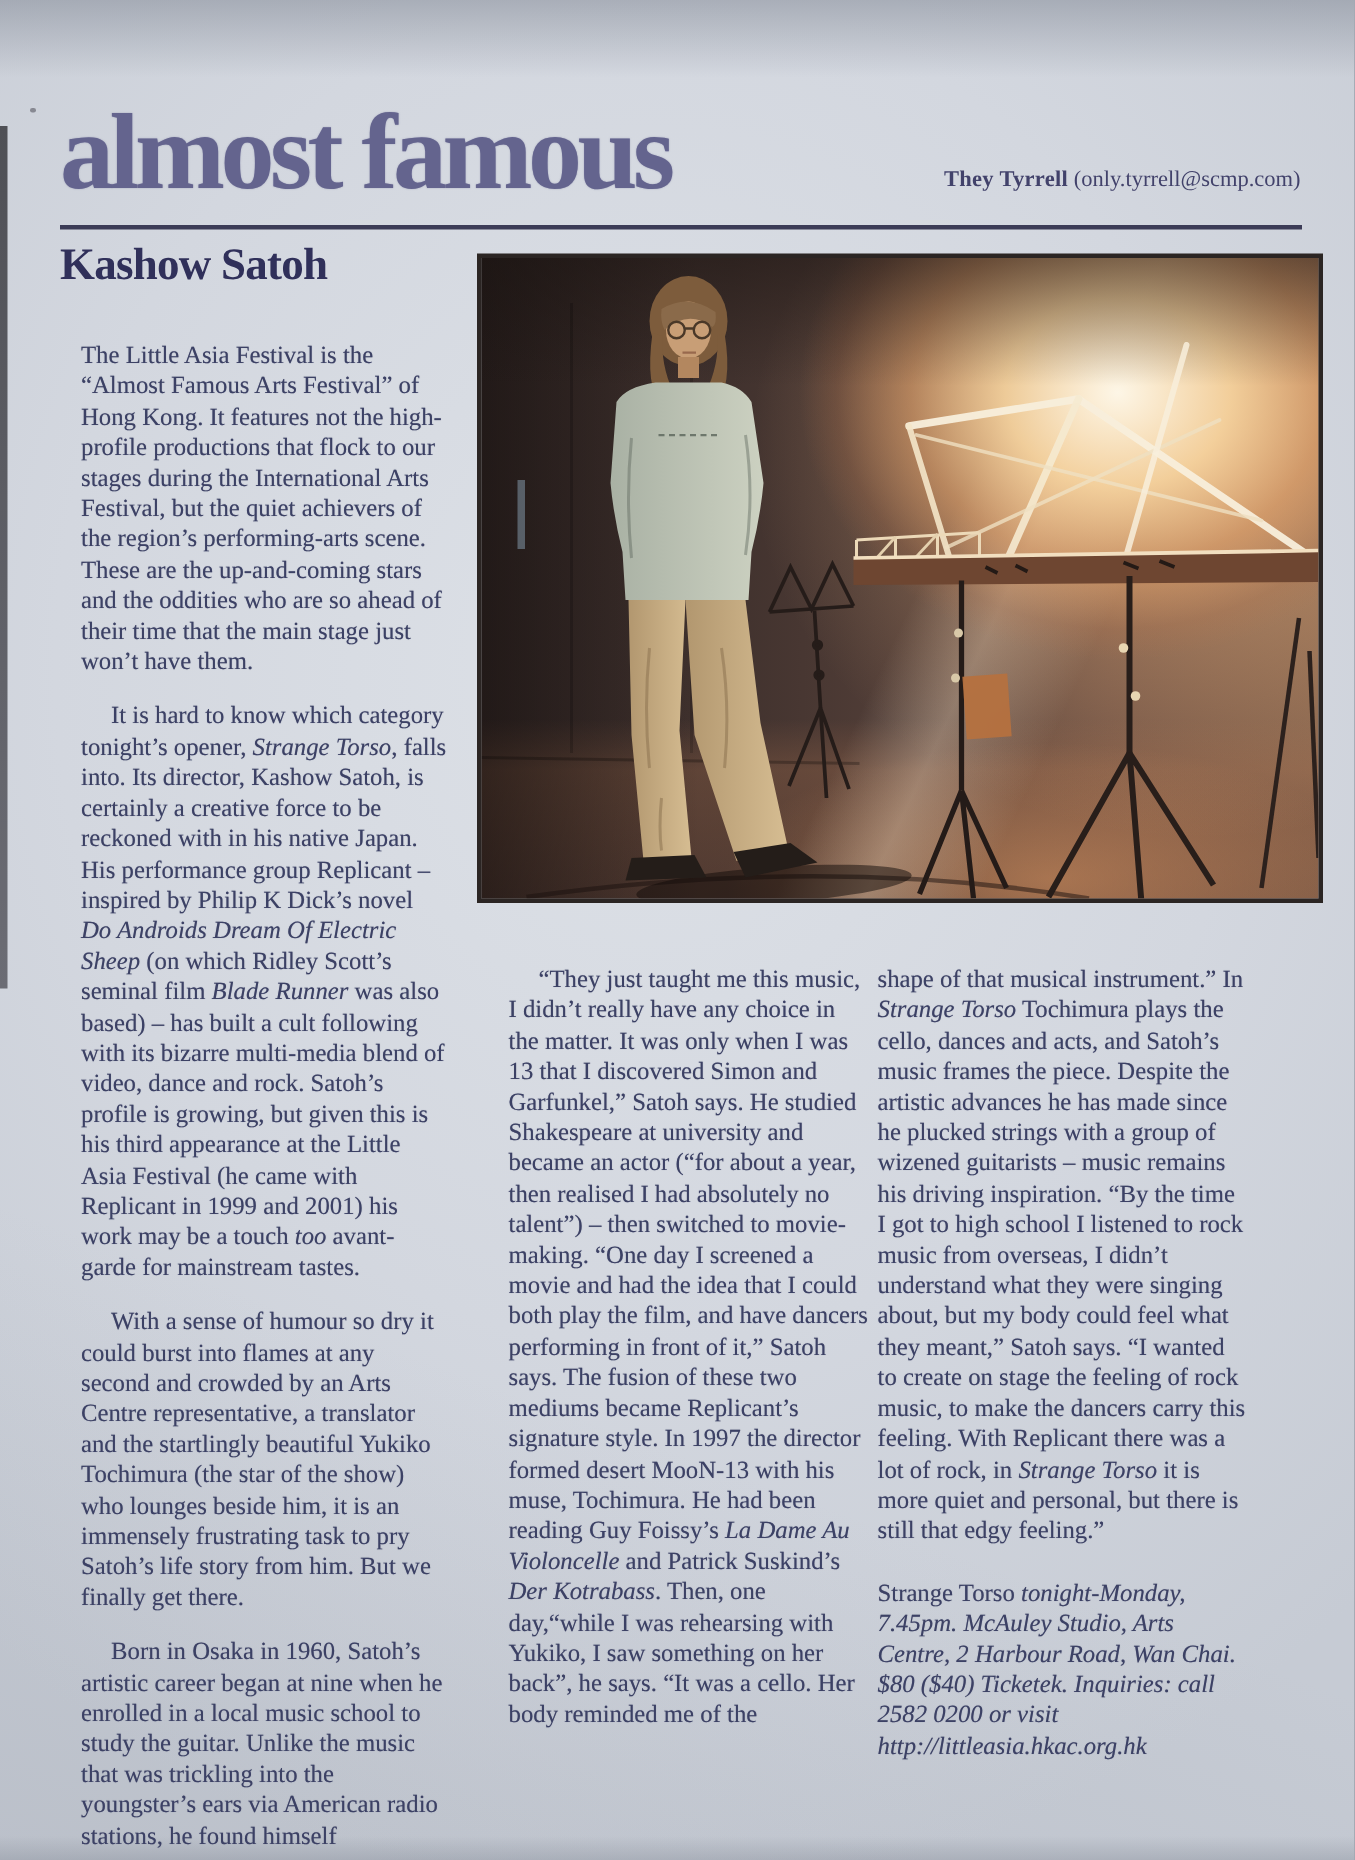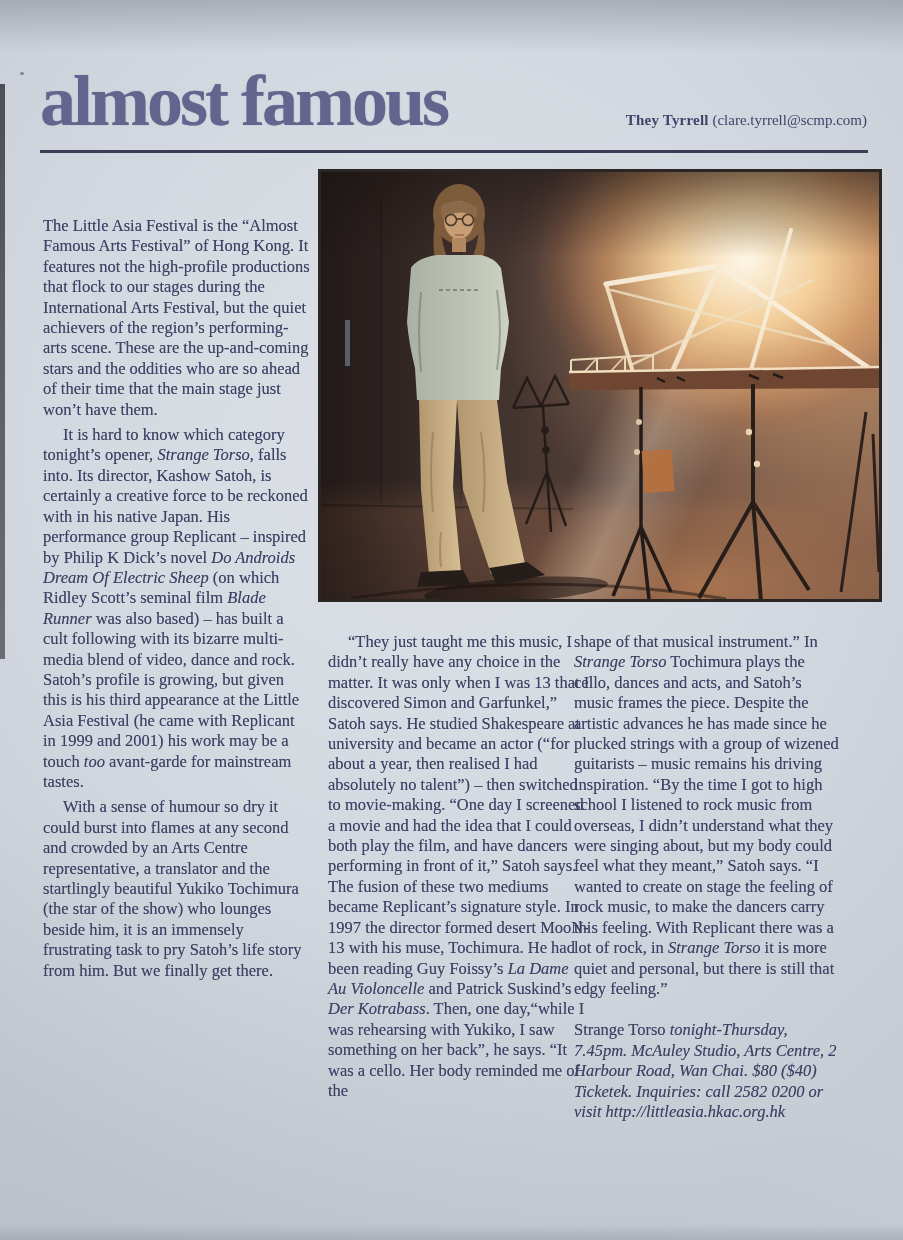--- a/index.html
+++ b/index.html
@@ -22,21 +22,21 @@
     font-weight:bold; letter-spacing:-3px; color:#64648e;
     text-shadow:0 0 1px rgba(100,100,142,.55); }
   .byline { position:absolute; right:36px; top:112px; font-size:15px; color:#42426b; white-space:nowrap; }
   .byline b { letter-spacing:0.2px; }
   .rule { position:absolute; left:40px; top:150px; width:828px; height:3px; background:#3c3c57; }
 
   .heading { position:absolute; left:40px; top:160px; font-size:30px; font-weight:bold;
     letter-spacing:-0.5px; color:#30305a; }
 
   .col { position:absolute; color:#3c4165; font-size:16.5px; line-height:20.4px; }
-  .col p { margin:5px; text-shadow:0 0 0.5px rgba(60,65,101,.5); }
+  .col p { margin:16px; text-shadow:0 0 0.5px rgba(60,65,101,.5); }
   .col p.indent { text-indent:20px; }
   .col p.space-before { margin-top:21px; }
   .col em { font-style:italic; }
   .col1 { left:38px;  top:211px; width:277px; }
   .col2 { left:323px; top:627px; width:272px; }
   .col3 { left:569px; top:627px; width:278px; }
 
   .photo { position:absolute; left:318px; top:169px; width:558px; height:427px;
     border:3px solid #2b2523; overflow:hidden;
     background:
@@ -57,24 +57,25 @@
 <div class="page">
 
   <div class="edge-top"></div>
   <div class="edge-bottom"></div>
   <div class="edge-left-strip"></div>
   <div class="speck"></div>
 
   <div class="title">almost famous</div>
   <div class="byline">
     <b>They Tyrrell</b>
-    <span>(clare.tyrrell@scmp.com)</span>
+    <span>(only.tyrrell@scmp.com)</span>
   </div>
   <div class="rule"></div>
 
+  <div class="heading">Kashow Satoh</div>
 
   <div class="photo">
     <svg viewBox="0 0 558 427" preserveAspectRatio="none">
       <defs>
         <linearGradient id="shirtg" x1="0" y1="0" x2="1" y2="0">
           <stop offset="0" stop-color="#a9b1a4"></stop>
             <stop offset="1" stop-color="#ccd1c1"></stop>
         </linearGradient>
         <linearGradient id="pantsg" x1="0" y1="0" x2="1" y2="0">
           <stop offset="0" stop-color="#b2976f"></stop>
@@ -169,22 +170,23 @@
         <polygon points="100,400 142,398 150,413 96,415" fill="#241d19"></polygon>
         <polygon points="168,396 206,390 224,403 176,413" fill="#241d19"></polygon>
       </g>
     </svg>
   </div>
 
   <div class="col col1">
       <p class=""><span>The Little Asia Festival is the “Almost Famous Arts Festival” of Hong Kong. It features not the high-profile productions that flock to our stages during the International Arts Festival, but the quiet achievers of the region’s performing-arts scene. These are the up-and-coming stars and the oddities who are so ahead of their time that the main stage just won’t have them.</span></p>
       <p class="indent "><span>It is hard to know which category tonight’s opener, </span><em>Strange Torso</em><span>, falls into. Its director, Kashow Satoh, is certainly a creative force to be reckoned with in his native Japan. His performance group Replicant – inspired by Philip K Dick’s novel </span><em>Do Androids Dream Of Electric Sheep</em><span> (on which Ridley Scott’s seminal film </span><em>Blade Runner</em><span> was also based) – has built a cult following with its bizarre multi-media blend of video, dance and rock. Satoh’s profile is growing, but given this is his third appearance at the Little Asia Festival (he came with Replicant in 1999 and 2001) his work may be a touch </span><em>too</em><span> avant-garde for mainstream tastes.</span></p>
       <p class="indent "><span>With a sense of humour so dry it could burst into flames at any second and crowded by an Arts Centre representative, a translator and the startlingly beautiful Yukiko Tochimura (the star of the show) who lounges beside him, it is an immensely frustrating task to pry Satoh’s life story from him. But we finally get there.</span></p>
+      <p class="indent "><span>Born in Osaka in 1960, Satoh’s artistic career began at nine when he enrolled in a local music school to study the guitar. Unlike the music that was trickling into the youngster’s ears via American radio stations, he found himself</span></p>
     </div>
   <div class="col col2">
       <p class="indent "><span>“They just taught me this music, I didn’t really have any choice in the matter. It was only when I was 13 that I discovered Simon and Garfunkel,” Satoh says. He studied Shakespeare at university and became an actor (“for about a year, then realised I had absolutely no talent”) – then switched to movie-making. “One day I screened a movie and had the idea that I could both play the film, and have dancers performing in front of it,” Satoh says. The fusion of these two mediums became Replicant’s signature style. In 1997 the director formed desert MooN-13 with his muse, Tochimura. He had been reading Guy Foissy’s </span><em>La Dame Au Violoncelle</em><span> and Patrick Suskind’s </span><em>Der Kotrabass</em><span>. Then, one day,“while I was rehearsing with Yukiko, I saw something on her back”, he says. “It was a cello. Her body reminded me of the</span></p>
     </div>
   <div class="col col3">
       <p class=""><span>shape of that musical instrument.” In </span><em>Strange Torso</em><span> Tochimura plays the cello, dances and acts, and Satoh’s music frames the piece. Despite the artistic advances he has made since he plucked strings with a group of wizened guitarists – music remains his driving inspiration. “By the time I got to high school I listened to rock music from overseas, I didn’t understand what they were singing about, but my body could feel what they meant,” Satoh says. “I wanted to create on stage the feeling of rock music, to make the dancers carry this feeling. With Replicant there was a lot of rock, in </span><em>Strange Torso</em><span> it is more quiet and personal, but there is still that edgy feeling.”</span></p>
-      <p class="space-before"><span>Strange Torso </span><em>tonight-Thursday, 7.45pm. McAuley Studio, Arts Centre, 2 Harbour Road, Wan Chai. $80 ($40) Ticketek. Inquiries: call 2582 0200 or visit http://littleasia.hkac.org.hk</em></p>
+      <p class="space-before"><span>Strange Torso </span><em>tonight-Monday, 7.45pm. McAuley Studio, Arts Centre, 2 Harbour Road, Wan Chai. $80 ($40) Ticketek. Inquiries: call 2582 0200 or visit http://littleasia.hkac.org.hk</em></p>
     </div>
 
 </div>
 
 </body></html>

